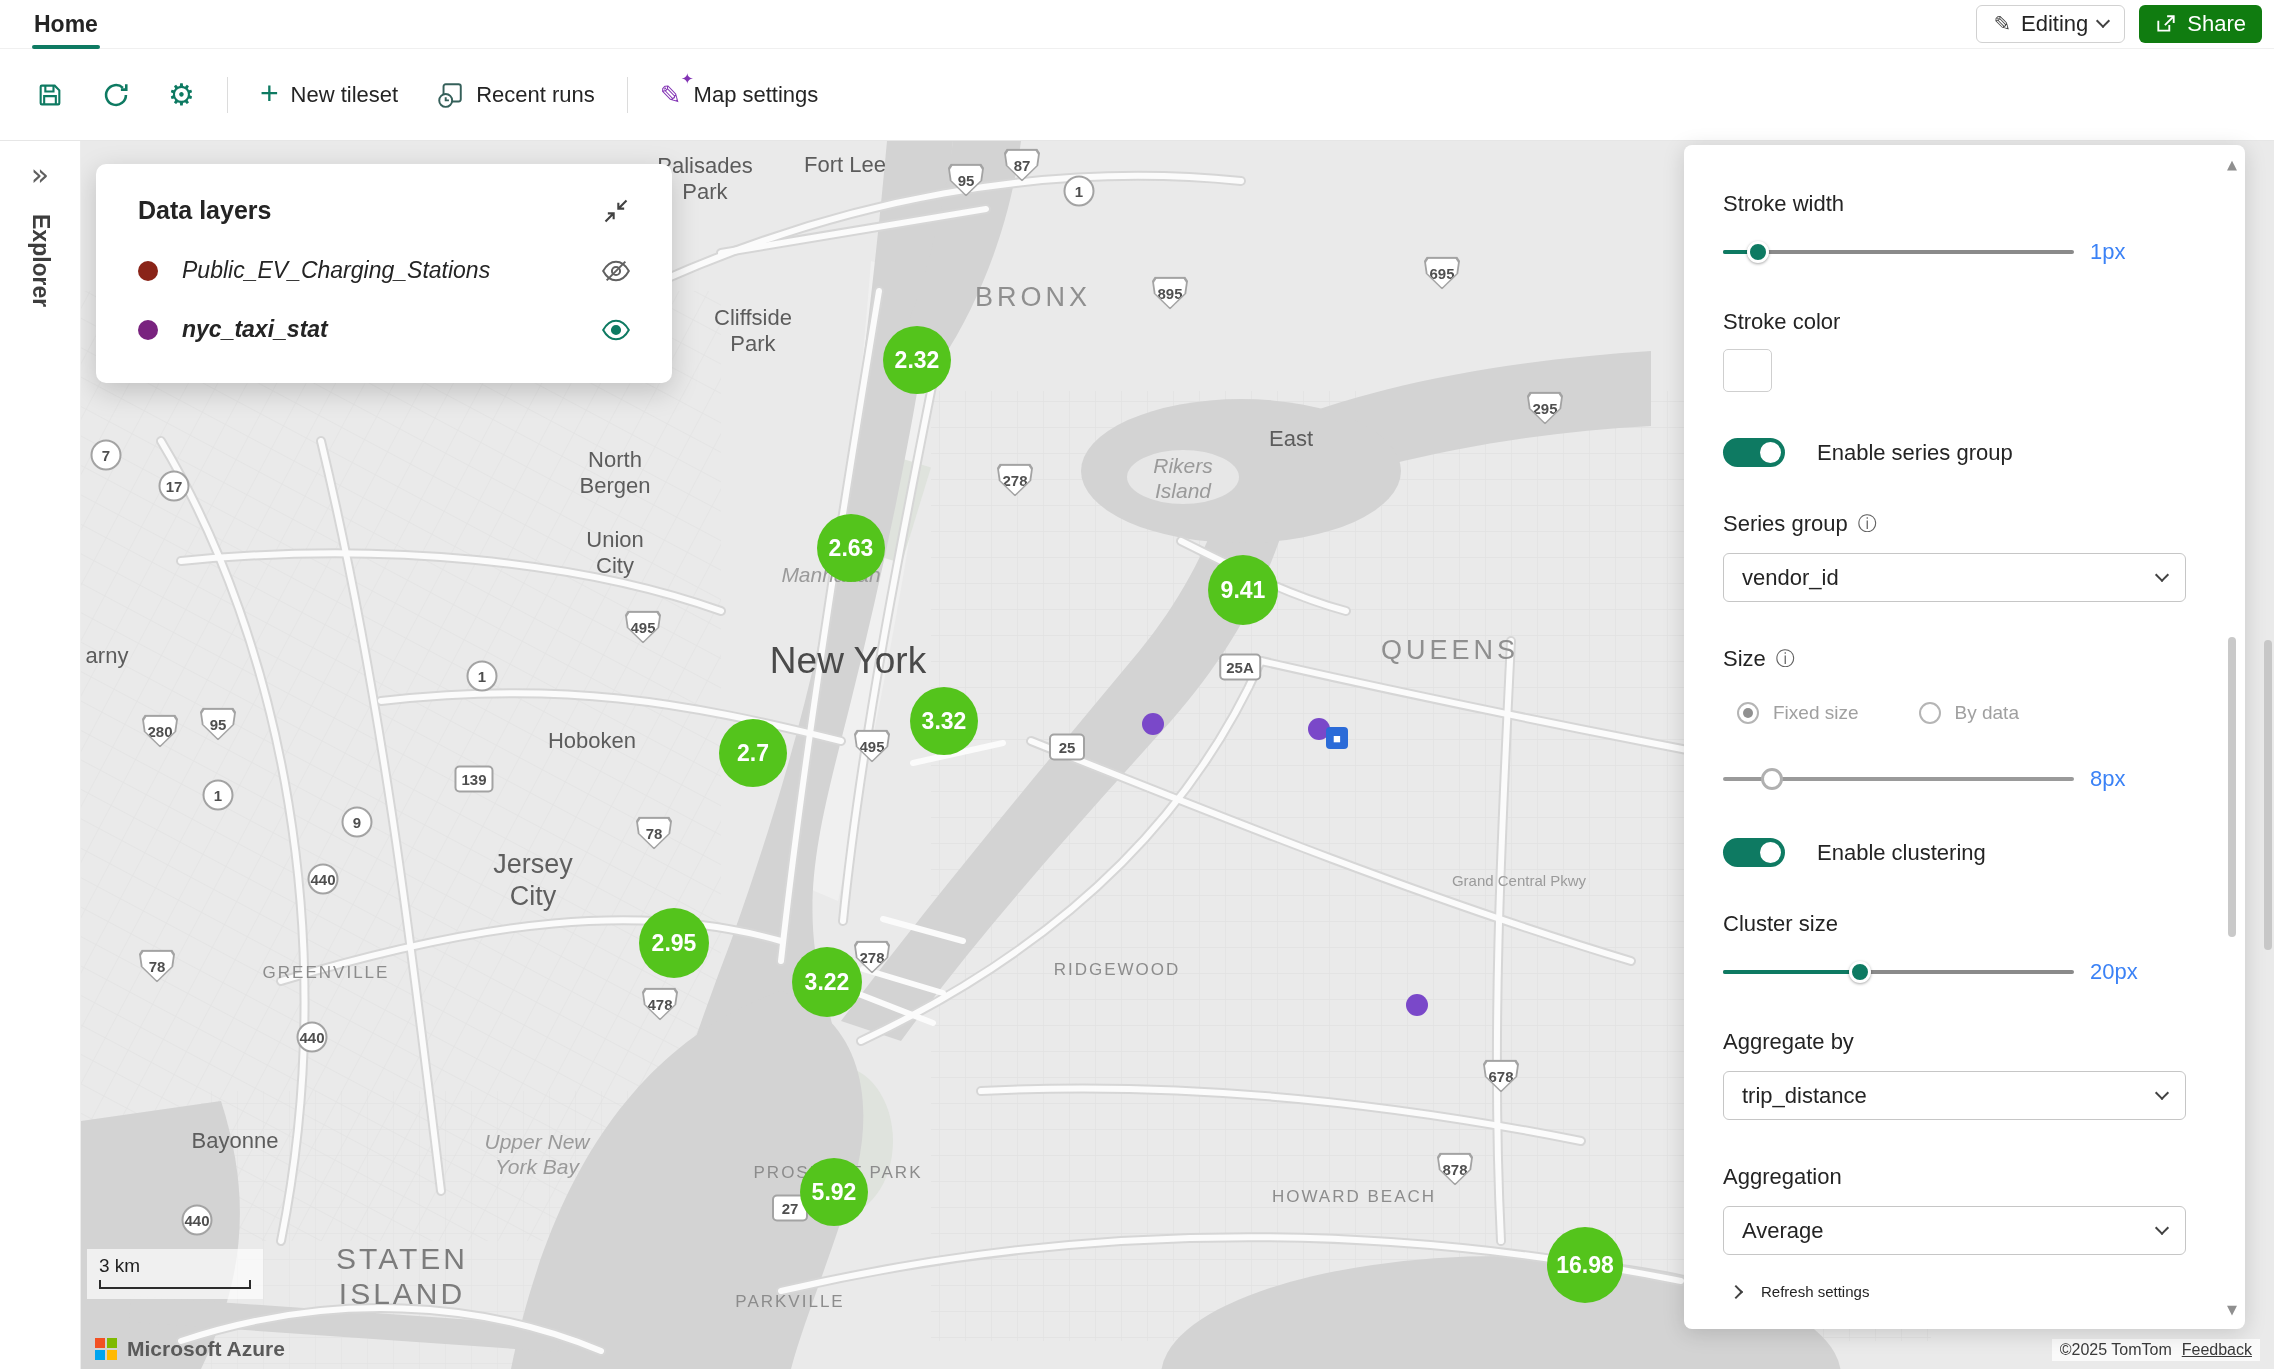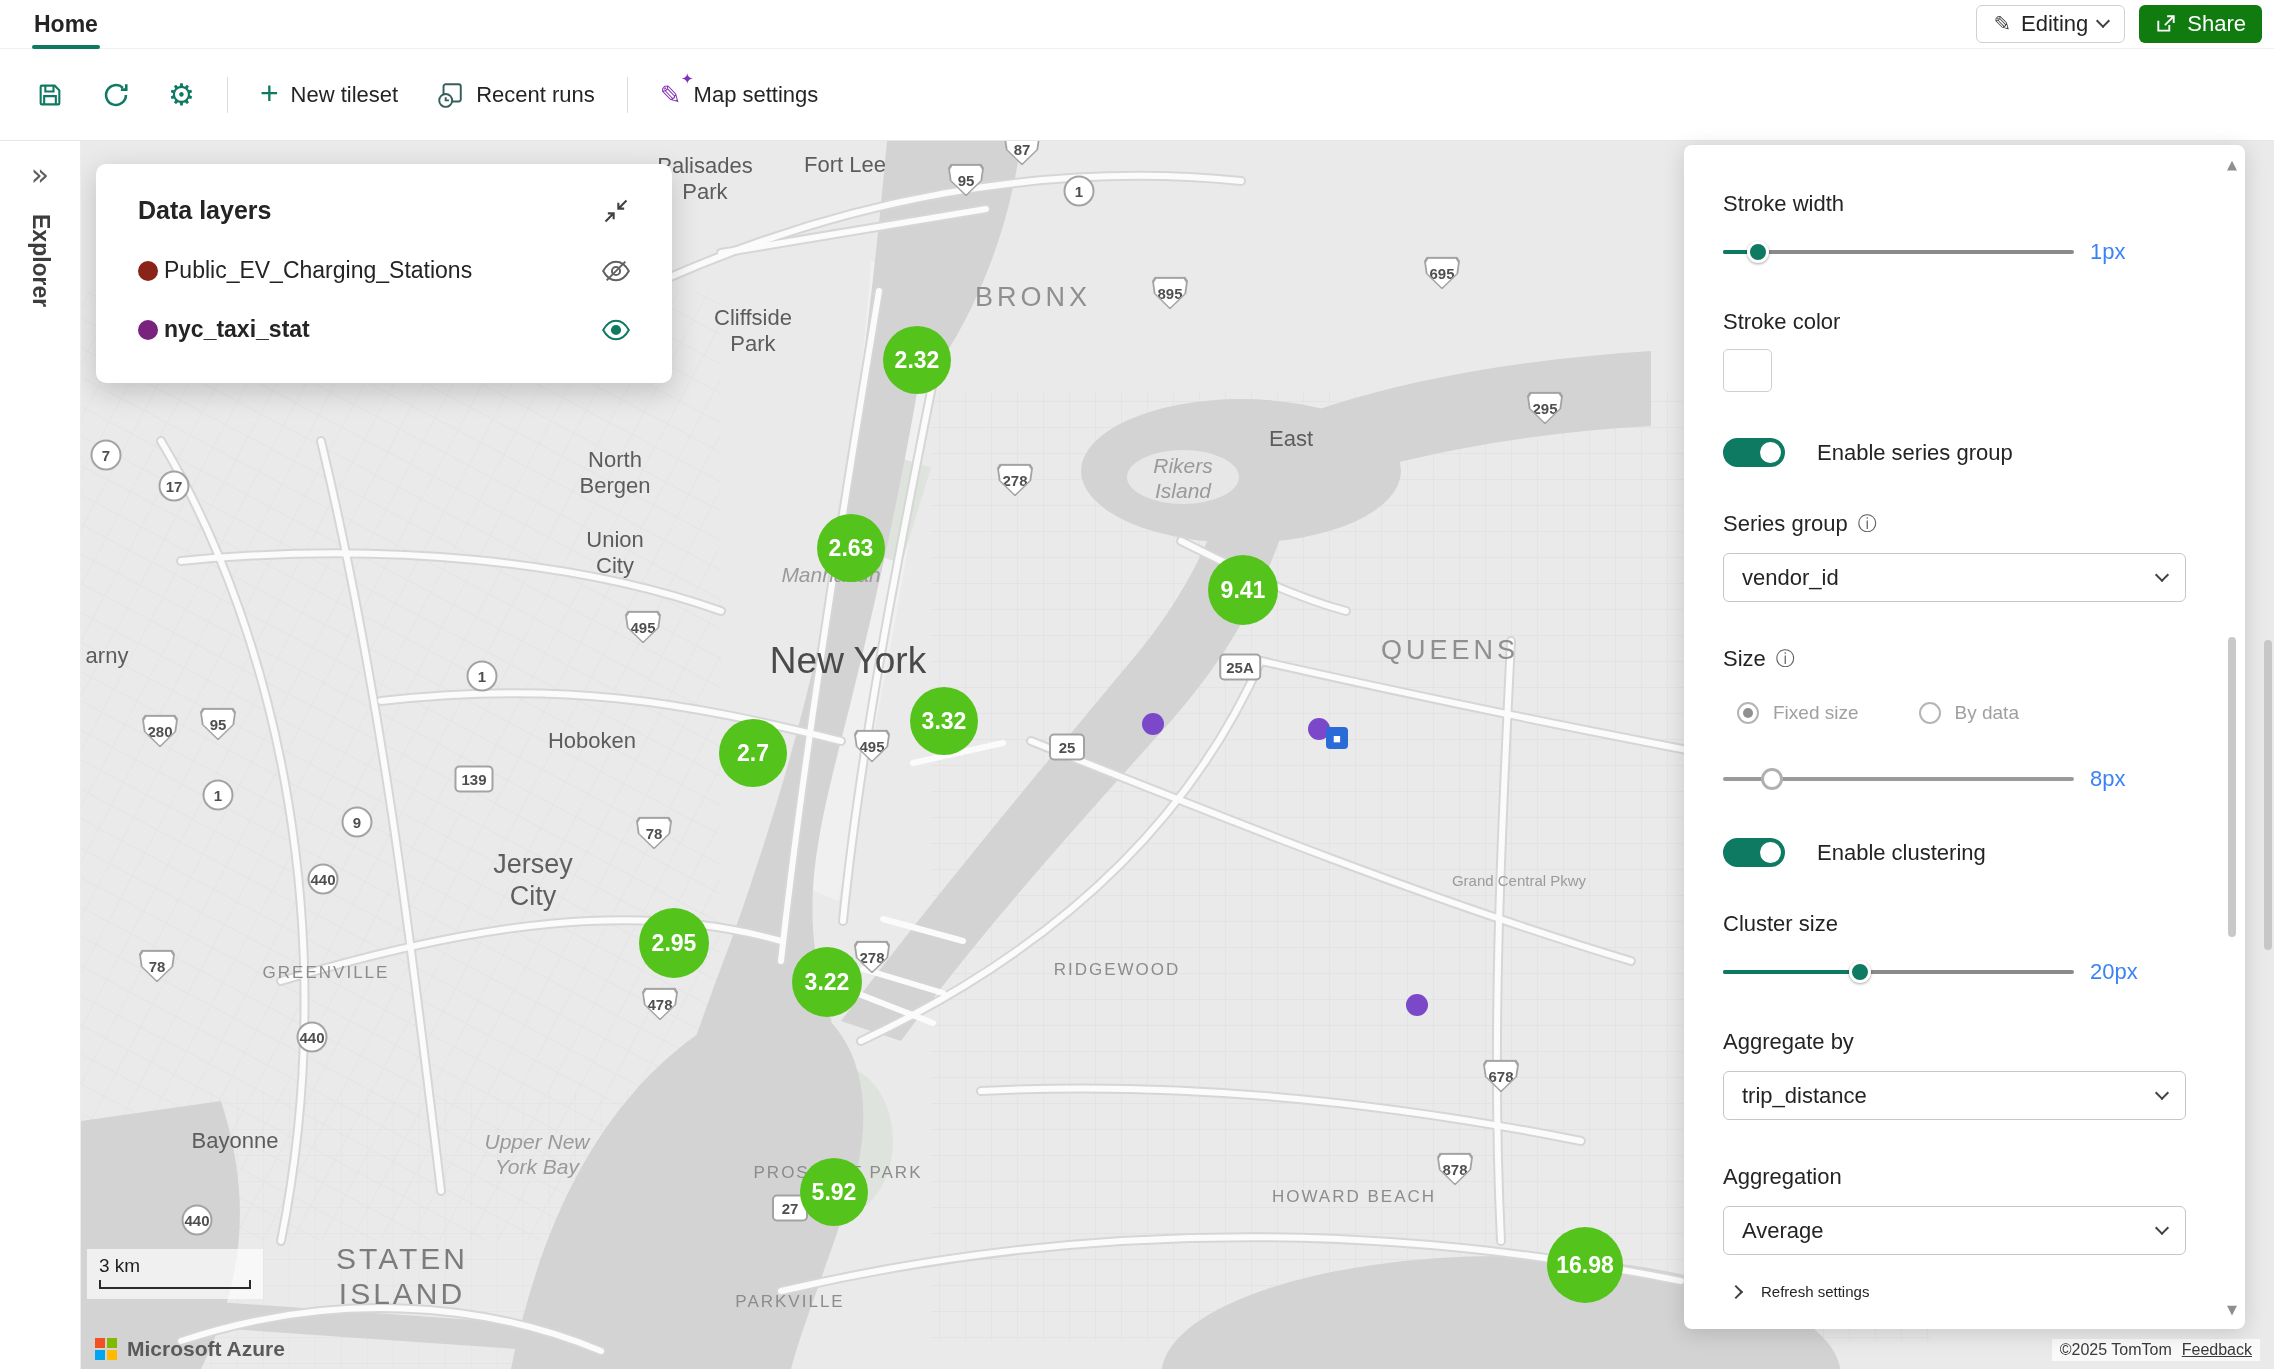--- a/index.html
+++ b/index.html
@@ -71,21 +71,21 @@
     transform:translate(-50%,-50%);pointer-events:auto;cursor:pointer;}
   .transit{position:absolute;width:22px;height:22px;border-radius:4px;background:#2b6bd8;transform:translate(-50%,-50%);
     display:flex;align-items:center;justify-content:center;color:#fff;font-size:13px;font-weight:700;}
 
   
   .layers-card{position:absolute;left:15px;top:23px;width:576px;background:#fff;border-radius:10px;
     box-shadow:0 8px 28px rgba(0,0,0,.18);padding:32px 42px 40px;z-index:6;}
   .lc-head{display:flex;align-items:center;justify-content:space-between;}
   .lc-title{font-size:25px;font-weight:700;}
   .lc-collapse{cursor:pointer;display:flex;}
-  .lc-row{display:flex;align-items:center;gap:6px;margin-top:32px;cursor:pointer;}
+  .lc-row{display:flex;align-items:center;gap:24px;margin-top:32px;cursor:pointer;font-style:italic;}
   .dot{width:20px;height:20px;border-radius:50%;flex:none;}
   .lc-name{font-size:23px;}
   .lc-name.bold{font-weight:700;}
   .eye-btn{margin-left:auto;display:flex;cursor:pointer;background:none;border:none;padding:0;}
 
   
   .scale{position:absolute;left:6px;bottom:70px;background:rgba(255,255,255,.65);padding:6px 12px 10px;z-index:4;}
   .scale span{font-size:19px;color:#1f1f1f;}
   .scale-bar{width:152px;height:9px;border:2px solid #2b2b2b;border-top:none;margin-top:3px;}
   .azure{position:absolute;left:14px;bottom:8px;display:flex;align-items:center;gap:10px;z-index:4;}
@@ -260,21 +260,21 @@
       <path d="M100,1200 C250,1150 400,1160 520,1210"></path>
       <path d="M1100,400 C1160,430 1210,455 1265,470"></path>
       <path d="M770,850 L852,882 M782,828 L862,852 M802,778 L882,800 M832,622 L922,602"></path>
     </g>
   </svg>
 
   <div class="layer" id="shield-layer">
       <div class="shield t-i" style="left: 885px; top: 39px;">
         <i>95</i>
       </div>
-      <div class="shield t-i" style="left: 941px; top: 8px;">
+      <div class="shield t-i" style="left: 941px; top: 24px;">
         <i>87</i>
       </div>
       <div class="shield t-c" style="left: 998px; top: 50px;">1</div>
       <div class="shield t-i" style="left: 1089px; top: 152px;">
         <i>895</i>
       </div>
       <div class="shield t-i" style="left: 1361px; top: 132px;">
         <i>695</i>
       </div>
       <div class="shield t-i" style="left: 1464px; top: 267px;">

